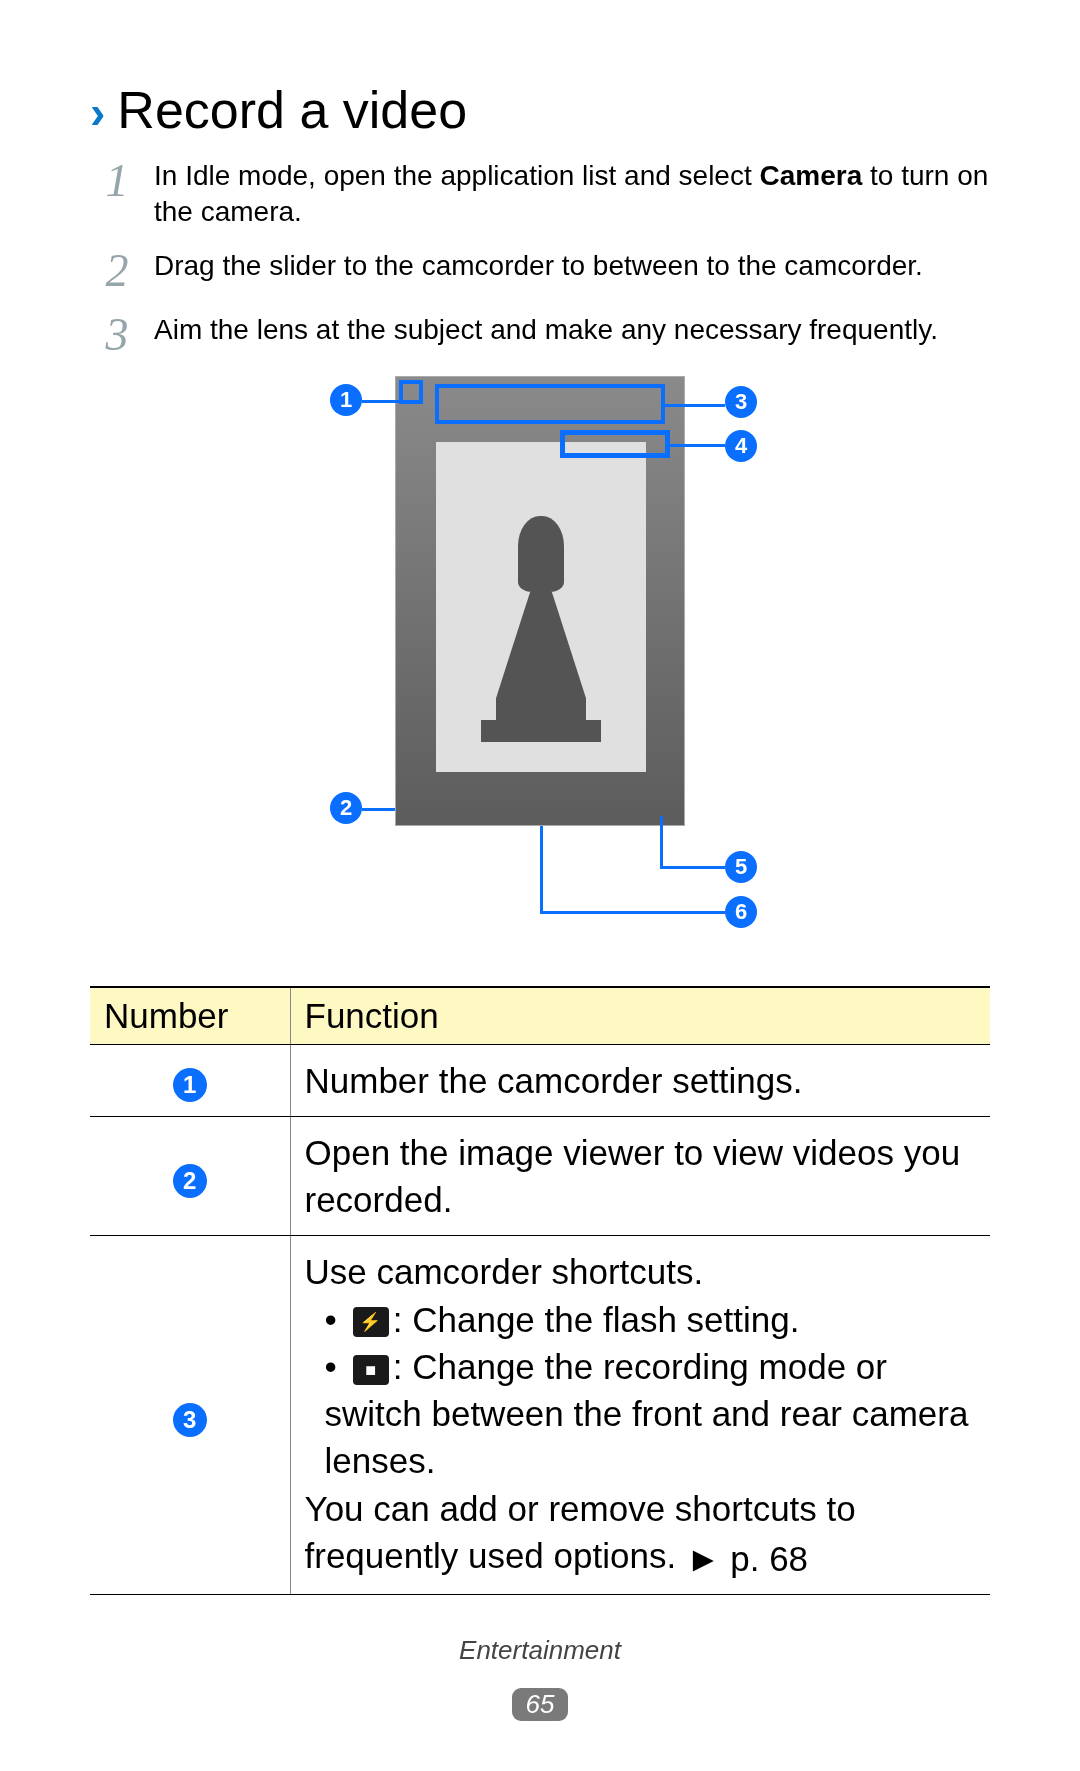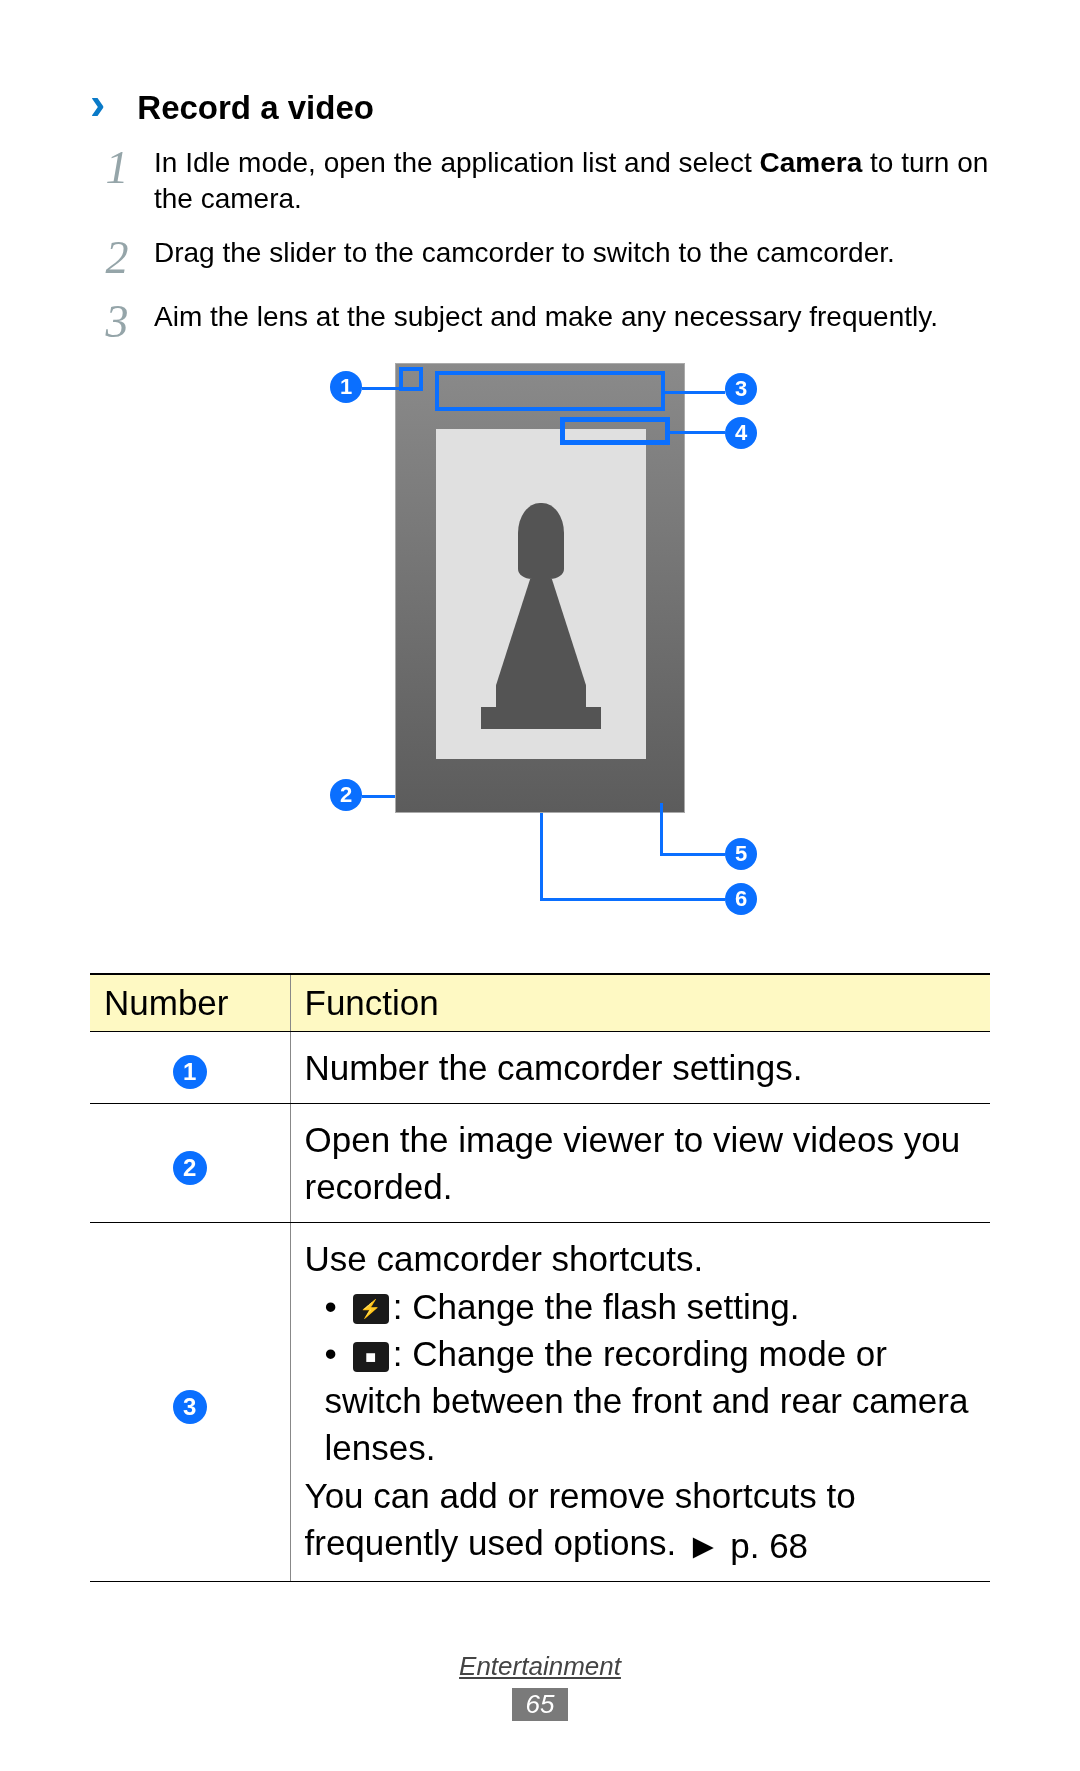--- a/index.html
+++ b/index.html
@@ -1,20 +1,20 @@
 <!DOCTYPE html>
 <html><head>
 <meta charset="utf-8">
 <style>
   * { box-sizing: border-box; margin: 0; padding: 0; }
   html, body { width: 1080px; height: 1771px; background: #fff; font-family: "Segoe UI", Arial, sans-serif; color: #000; }
   .page { padding: 80px 90px 40px 90px; position: relative; height: 100%; }
   .heading { display: flex; align-items: baseline; gap: 12px; margin-bottom: 18px; }
   .chevron { color: #0a7ac8; font-size: 46px; font-weight: bold; line-height: 1; }
-  .title { font-size: 33px; font-weight: bold; margin-left: 20px; }
+  .title { font-size: 52px; font-weight: normal; }
   .steps { padding-left: 8px; }
   .step { display: flex; gap: 18px; margin-bottom: 18px; }
   .step-num { color: #95a5a9; font-family: Georgia, "Times New Roman", serif; font-style: italic; font-size: 46px; line-height: 1; min-width: 38px; text-align: center; }
   .step-body { font-size: 28px; line-height: 1.28; }
   .b { font-weight: bold; }
   .diagram-wrap { width: 100%; display: flex; justify-content: center; margin: 10px 0 30px 0; }
   .diagram { position: relative; width: 620px; height: 580px; }
   .phone { position: absolute; left: 165px; top: 0; width: 290px; height: 450px; background: linear-gradient(#8a8a8a,#5c5c5c); border: 1px solid #aaa; }
   .screen { position: absolute; left: 40px; top: 65px; width: 210px; height: 330px; background: #e0e0e0; display:flex; align-items:center; justify-content:center; }
   .sil { width: 110px; height: 270px; display:flex; flex-direction:column; align-items:center; justify-content:flex-end; }
@@ -49,22 +49,22 @@
   table.func th { background:#fef9c3; text-align:left; font-weight:normal; padding: 8px 14px; border-top:2px solid #000; border-bottom:1px solid #000; }
   table.func th:first-child { border-right:1px solid #888; width: 200px; }
   table.func td { padding: 12px 14px; border-bottom:1px solid #000; vertical-align: middle; line-height:1.35; }
   table.func td.num { text-align:center; border-right:1px solid #888; vertical-align: middle;}
   .tbadge { display:inline-flex; width:34px; height:34px; border-radius:50%; background:#0a6fff; color:#fff; align-items:center; justify-content:center; font-weight:bold; font-size:24px; }
   .inline-icon { display:inline-flex; width:36px; height:30px; background:#1a1a1a; border-radius:4px; vertical-align:middle; align-items:center; justify-content:center; margin: 0 4px; color:#fff; font-size:18px;}
   ul.sub { list-style: none; padding-left: 20px; }
   ul.sub li::before { content:"•"; margin-right: 12px; }
   .arrow-ref { display:inline-block; vertical-align:middle;}
   .footer { position:absolute; bottom: 50px; left:0; width:100%; text-align:center; }
-  .footer-cat { font-style: italic; font-size: 26px; color:#444; margin-bottom: 6px; text-decoration: underline;}
-  .footer-pg { display:inline-block; background:#7a7a7a; color:#fff; padding: 1px 14px; border-radius:0; font-size:26px; font-style:italic;}
+  .footer-cat { font-style: italic; font-size: 26px; color:#444; margin-bottom: 22px;}
+  .footer-pg { display:inline-block; background:#7a7a7a; color:#fff; padding: 1px 14px; border-radius:9px; font-size:26px; font-style:italic;}
 </style>
 </head>
 <body>
 
 <div class="page">
 
   <div class="heading">
     <span class="chevron">›</span>
     <span class="title">Record a video</span>
   </div>
@@ -72,21 +72,21 @@
   <div class="steps">
     <div class="step">
       <div class="step-num">1</div>
       <div class="step-body">
         <span>In Idle mode, open the application list and select </span><span class="b">Camera</span><span> to turn on the camera.</span>
       </div>
     </div>
     <div class="step">
       <div class="step-num">2</div>
       <div class="step-body">
-        <span>Drag the slider to the camcorder to switch to the camcorder.</span>
+        <span>Drag the slider to the camcorder to between to the camcorder.</span>
       </div>
     </div>
     <div class="step">
       <div class="step-num">3</div>
       <div class="step-body">
         <span>Aim the lens at the subject and make any necessary frequently.</span>
       </div>
     </div>
   </div>
 

